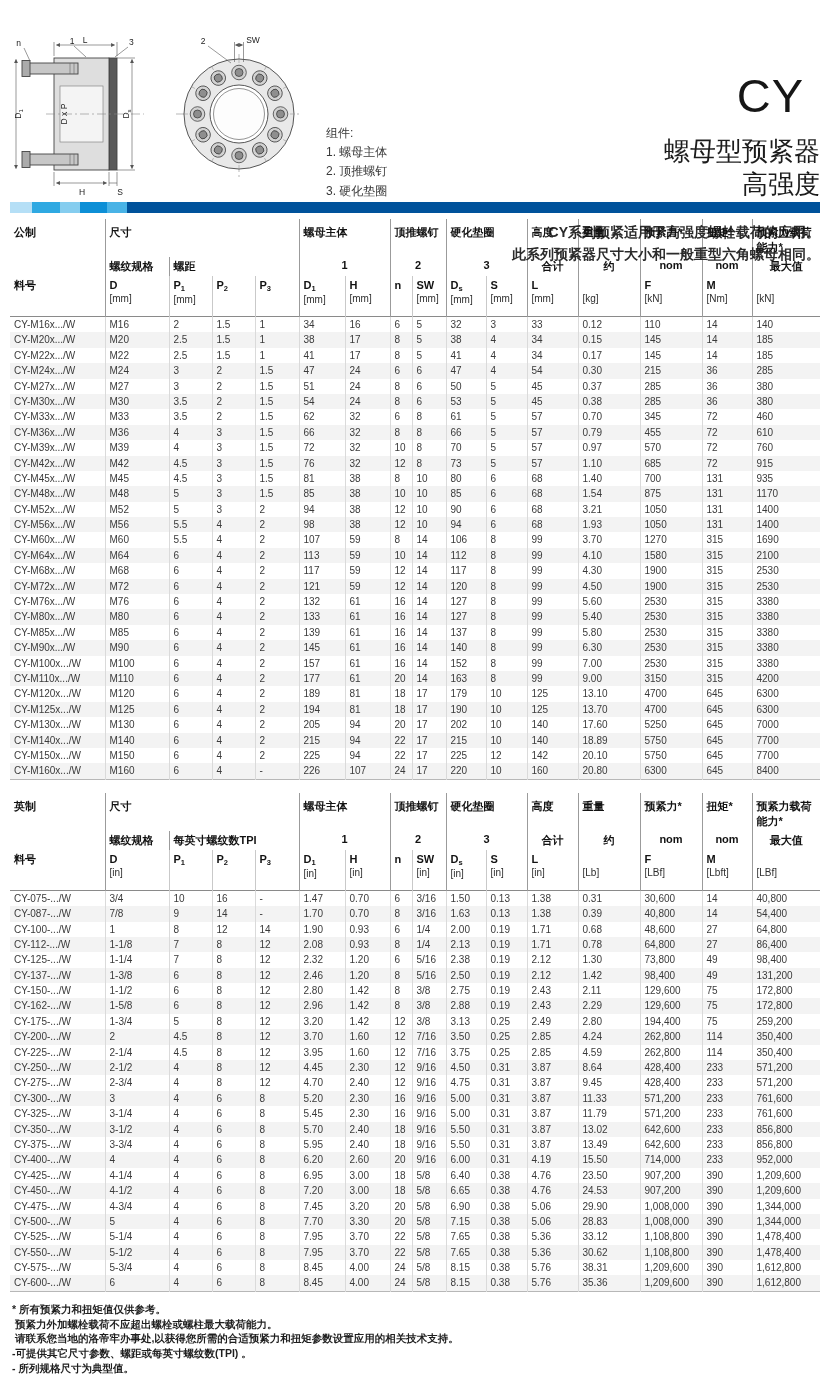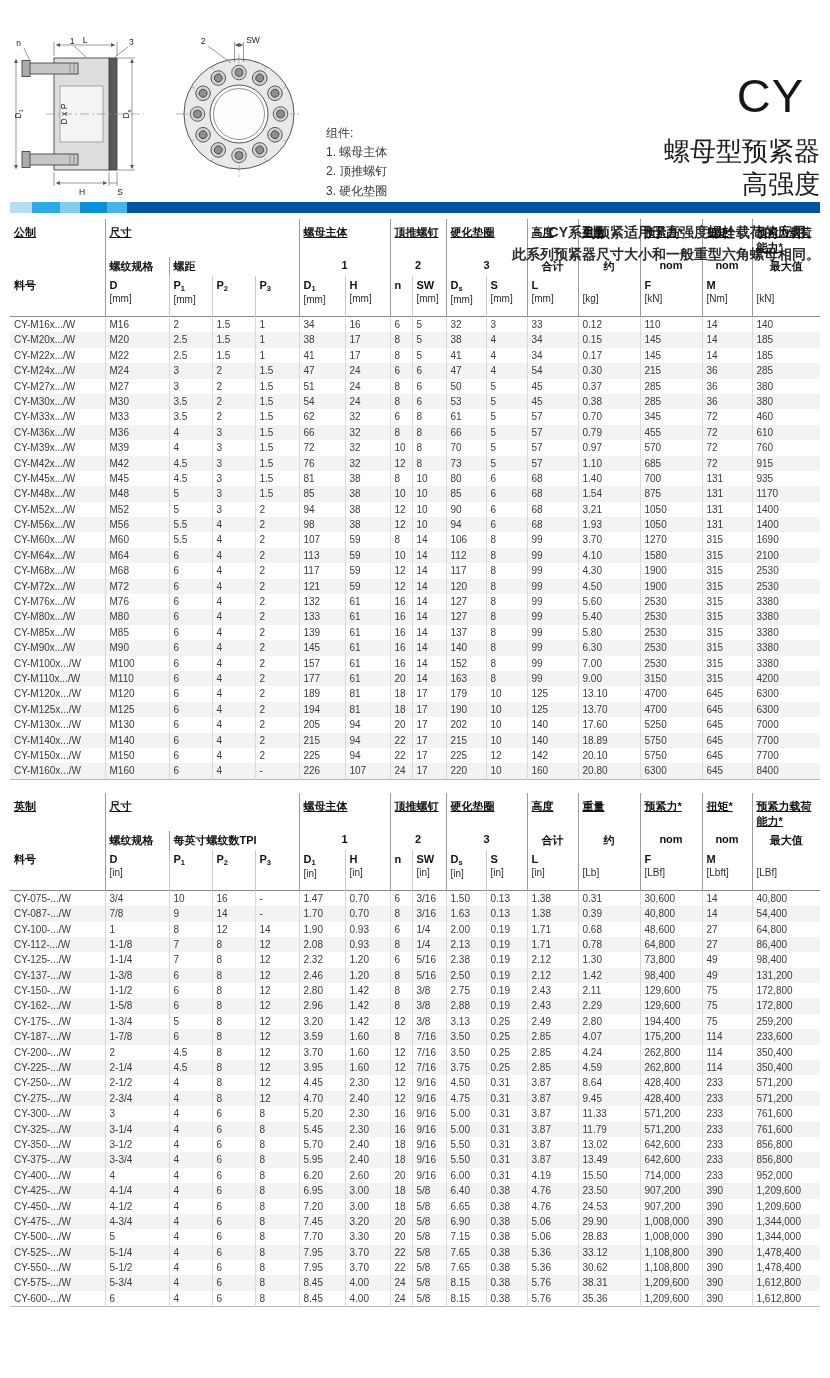--- a/index.html
+++ b/index.html
@@ -20,21 +20,21 @@
   .brand-bar{display:flex;height:11px;margin:0 10px;}
   .brand-bar .seg{height:11px;}
   .brand-bar .rest{flex:1;height:11px;}
 
   
   #tables-area{padding:0 10px;}
   table.spec-table{border-collapse:collapse;table-layout:fixed;width:810px;margin-top:6px;
     border-bottom:1px solid #b7b7b7;}
   table.spec-table + table.spec-table{margin-top:13px;}
   .spec-table thead td{font-weight:700;font-size:11px;color:#121212;padding:2px 4px;vertical-align:top;background:#fff;}
-  .spec-table thead tr.gr-a td{padding-top:6px;text-decoration:underline;}
+  .spec-table thead tr.gr-a td{padding-top:6px;}
   .spec-table thead tr.gr-c td{padding-top:3px;padding-bottom:10px;}
   .spec-table thead tr.gr-c{border-bottom:1.5px solid #8a8a8a;}
   .hlabel{display:block;min-height:13px;line-height:13px;}
   .hsub{font-size:7.5px;position:relative;top:2px;font-weight:700;}
   .unit{font-weight:400;font-size:10px;color:#2e2e2e;line-height:13px;}
   .gb{border-left:1px solid #9b9b9b;}
   .cb{border-left:1px solid #c9c9c9;}
   .ctr{text-align:center;}
   .spec-table tbody td{font-size:10px;color:#3a3a3a;padding:1px 4px;line-height:1.34;
     border-left:1px solid #dadada;white-space:nowrap;overflow:hidden;}
@@ -1126,38 +1126,20 @@
             <td>3/8</td>
             <td>3.13</td>
             <td>0.25</td>
             <td>2.49</td>
             <td>2.80</td>
             <td>194,400</td>
             <td>75</td>
             <td>259,200</td>
           </tr>
           <tr>
-            <td>CY-187-.../W</td>
-            <td>1-7/8</td>
-            <td>6</td>
-            <td>8</td>
-            <td>12</td>
-            <td>3.59</td>
-            <td>1.60</td>
-            <td>8</td>
-            <td>7/16</td>
-            <td>3.50</td>
-            <td>0.25</td>
-            <td>2.85</td>
-            <td>4.07</td>
-            <td>175,200</td>
-            <td>114</td>
-            <td>233,600</td>
-          </tr>
-          <tr>
             <td>CY-200-.../W</td>
             <td>2</td>
             <td>4.5</td>
             <td>8</td>
             <td>12</td>
             <td>3.70</td>
             <td>1.60</td>
             <td>12</td>
             <td>7/16</td>
             <td>3.50</td>
@@ -1453,14 +1435,21 @@
             <td>5.76</td>
             <td>35.36</td>
             <td>1,209,600</td>
             <td>390</td>
             <td>1,612,800</td>
           </tr>
         </tbody>
       </table>
     </div>
 
+  <div id="footnotes-area">
+      <div>* 所有预紧力和扭矩值仅供参考。</div>
+      <div>&nbsp;预紧力外加螺栓载荷不应超出螺栓或螺柱最大载荷能力。</div>
+      <div>&nbsp;请联系您当地的洛帝牢办事处,以获得您所需的合适预紧力和扭矩参数设置应用的相关技术支持。</div>
+      <div>-可提供其它尺寸参数、螺距或每英寸螺纹数(TPI) 。</div>
+      <div>- 所列规格尺寸为典型值。</div>
+    </div>
 
 </div>
 
 </body></html>

